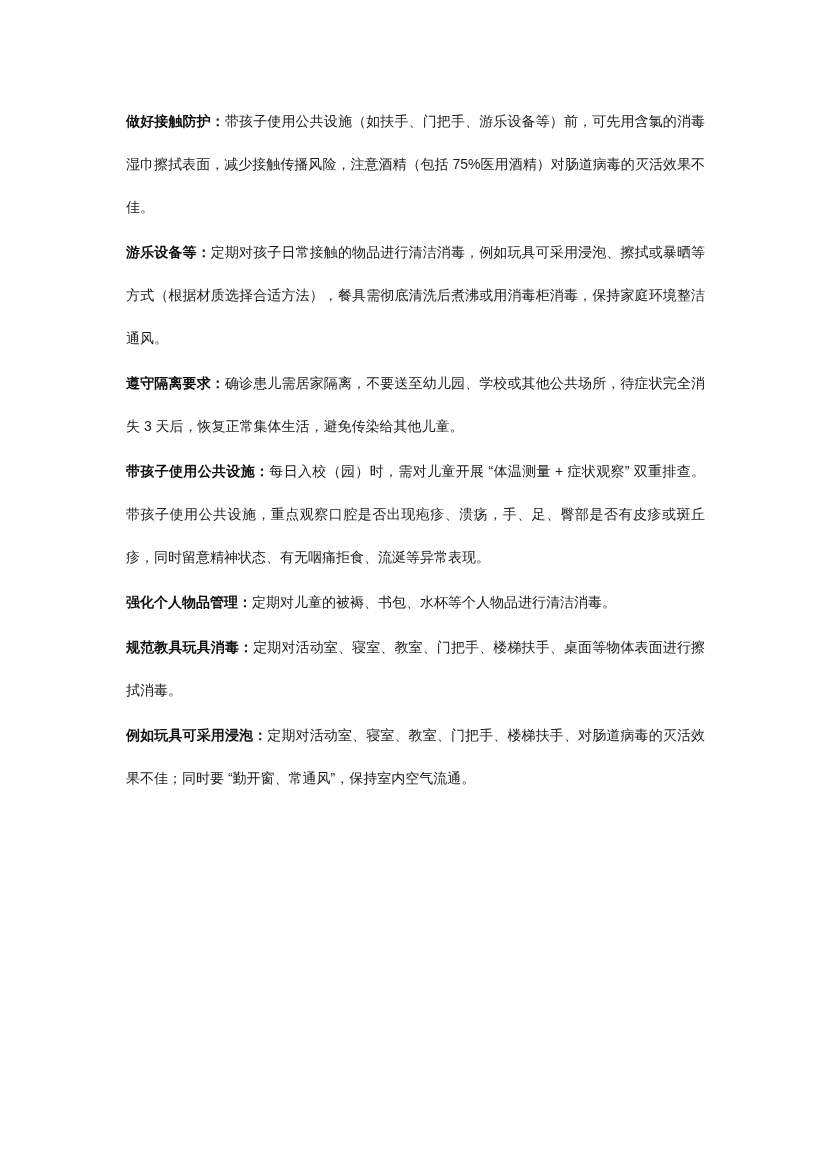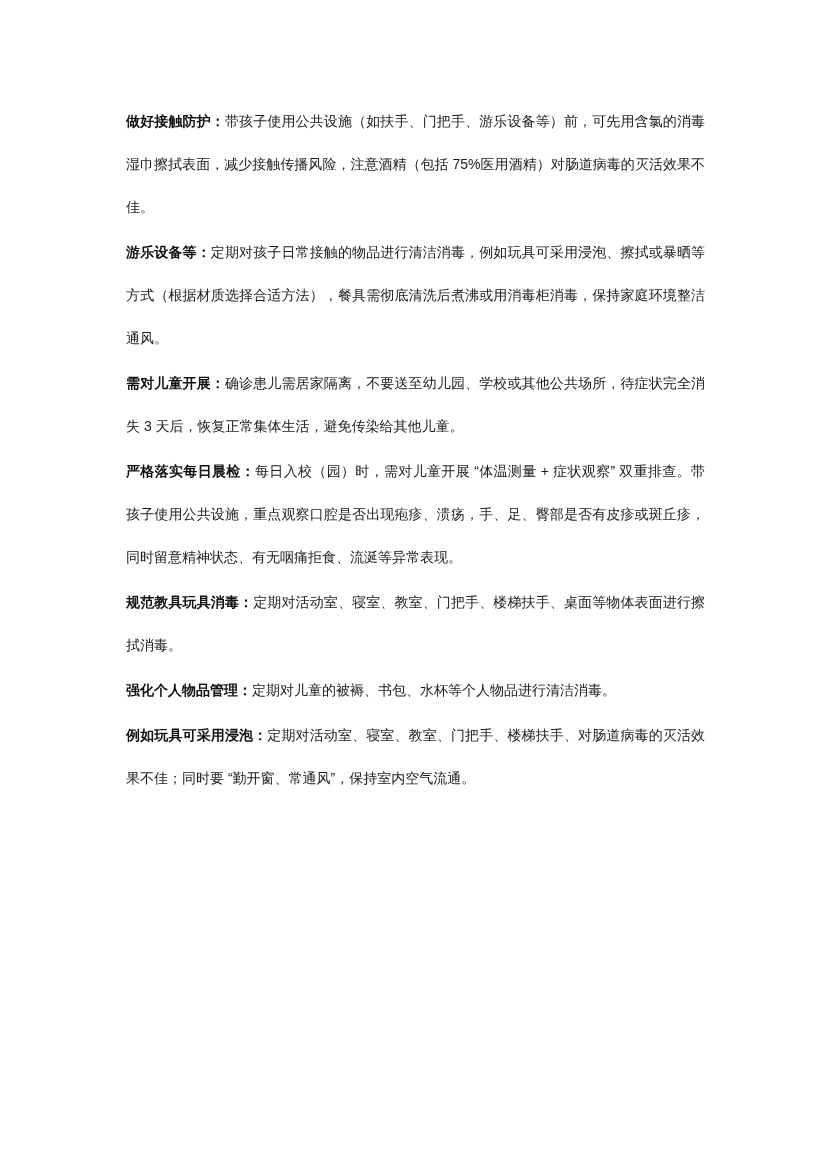--- a/index.html
+++ b/index.html
@@ -40,24 +40,24 @@
 <body>
 
 <div class="page">
   <div class="doc-body">
 
     <p class="para"><span class="para-label">做好接触防护：</span><span>带孩子使用公共设施（如扶手、门把手、游乐设备等）前，可先用含氯的消毒湿巾擦拭表面，减少接触传播风险，注意酒精（包括 75%医用酒精）对肠道病毒的灭活效果不佳。</span></p>
 
     <p class="para"><span class="para-label">游乐设备等：</span><span>定期对孩子日常接触的物品进行清洁消毒，例如玩具可采用浸泡、擦拭或暴晒等方式（根据材质选择合适方法），餐具需彻底清洗后煮沸或用消毒柜消毒，保持家庭环境整洁通风。</span></p>
 
 
-    <p class="para"><span class="para-label">需对儿童开展：</span><span>确诊患儿需居家隔离，不要送至幼儿园、学校或其他公共场所，待症状完全消失 3 天后，恢复正常集体生活，避免传染给其他儿童。</span></p>
+    <p class="para"><span class="para-label">遵守隔离要求：</span><span>确诊患儿需居家隔离，不要送至幼儿园、学校或其他公共场所，待症状完全消失 3 天后，恢复正常集体生活，避免传染给其他儿童。</span></p>
 
-    <p class="para"><span class="para-label">严格落实每日晨检：</span><span>每日入校（园）时，需对儿童开展 “体温测量 + 症状观察” 双重排查。带孩子使用公共设施，重点观察口腔是否出现疱疹、溃疡，手、足、臀部是否有皮疹或斑丘疹，同时留意精神状态、有无咽痛拒食、流涎等异常表现。</span></p>
+    <p class="para"><span class="para-label">带孩子使用公共设施：</span><span>每日入校（园）时，需对儿童开展 “体温测量 + 症状观察” 双重排查。带孩子使用公共设施，重点观察口腔是否出现疱疹、溃疡，手、足、臀部是否有皮疹或斑丘疹，同时留意精神状态、有无咽痛拒食、流涎等异常表现。</span></p>
+
+    <p class="para"><span class="para-label">强化个人物品管理：</span><span>定期对儿童的被褥、书包、水杯等个人物品进行清洁消毒。</span></p>
 
     <p class="para"><span class="para-label">规范教具玩具消毒：</span><span>定期对活动室、寝室、教室、门把手、楼梯扶手、桌面等物体表面进行擦拭消毒。</span></p>
-
-    <p class="para"><span class="para-label">强化个人物品管理：</span><span>定期对儿童的被褥、书包、水杯等个人物品进行清洁消毒。</span></p>
 
     <p class="para"><span class="para-label">例如玩具可采用浸泡：</span><span>定期对活动室、寝室、教室、门把手、楼梯扶手、对肠道病毒的灭活效果不佳；同时要 “勤开窗、常通风”，保持室内空气流通。</span></p>
 
   </div>
 </div>
 
 </body></html>

